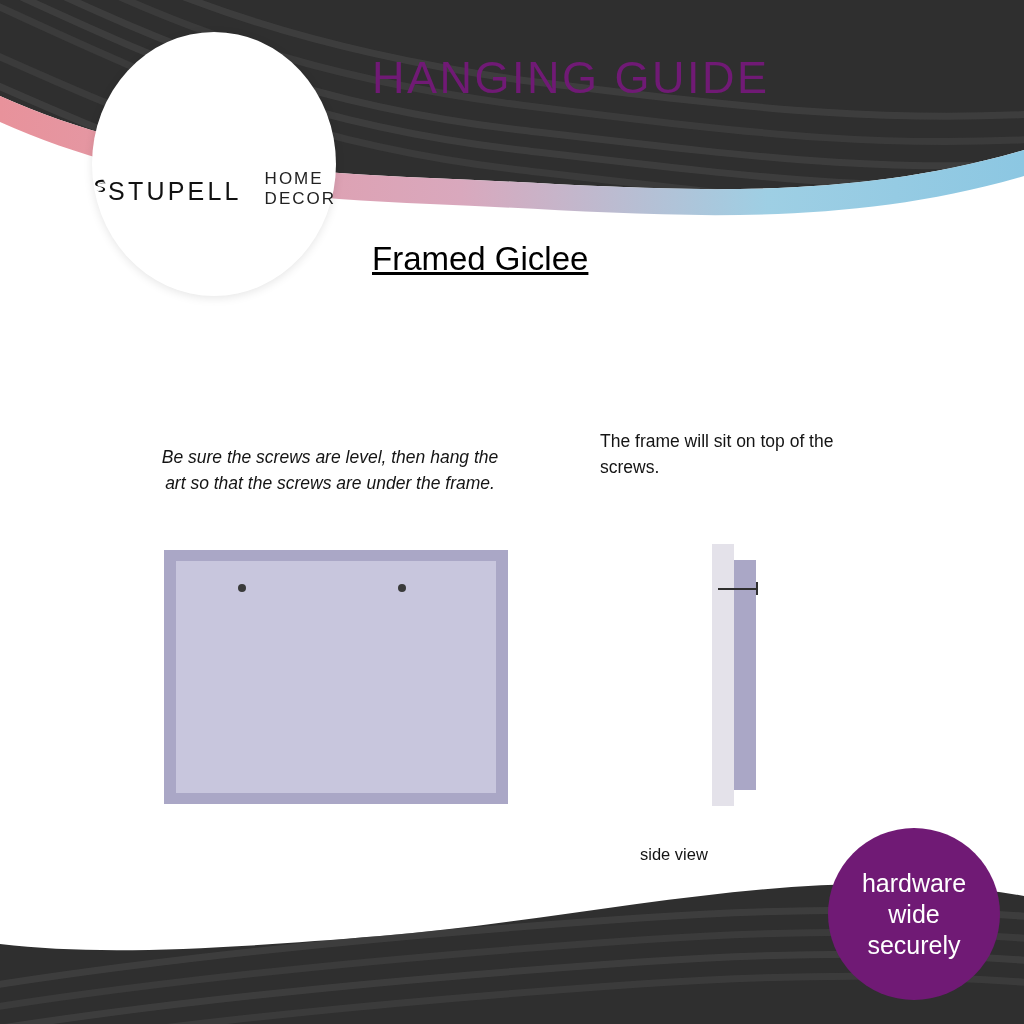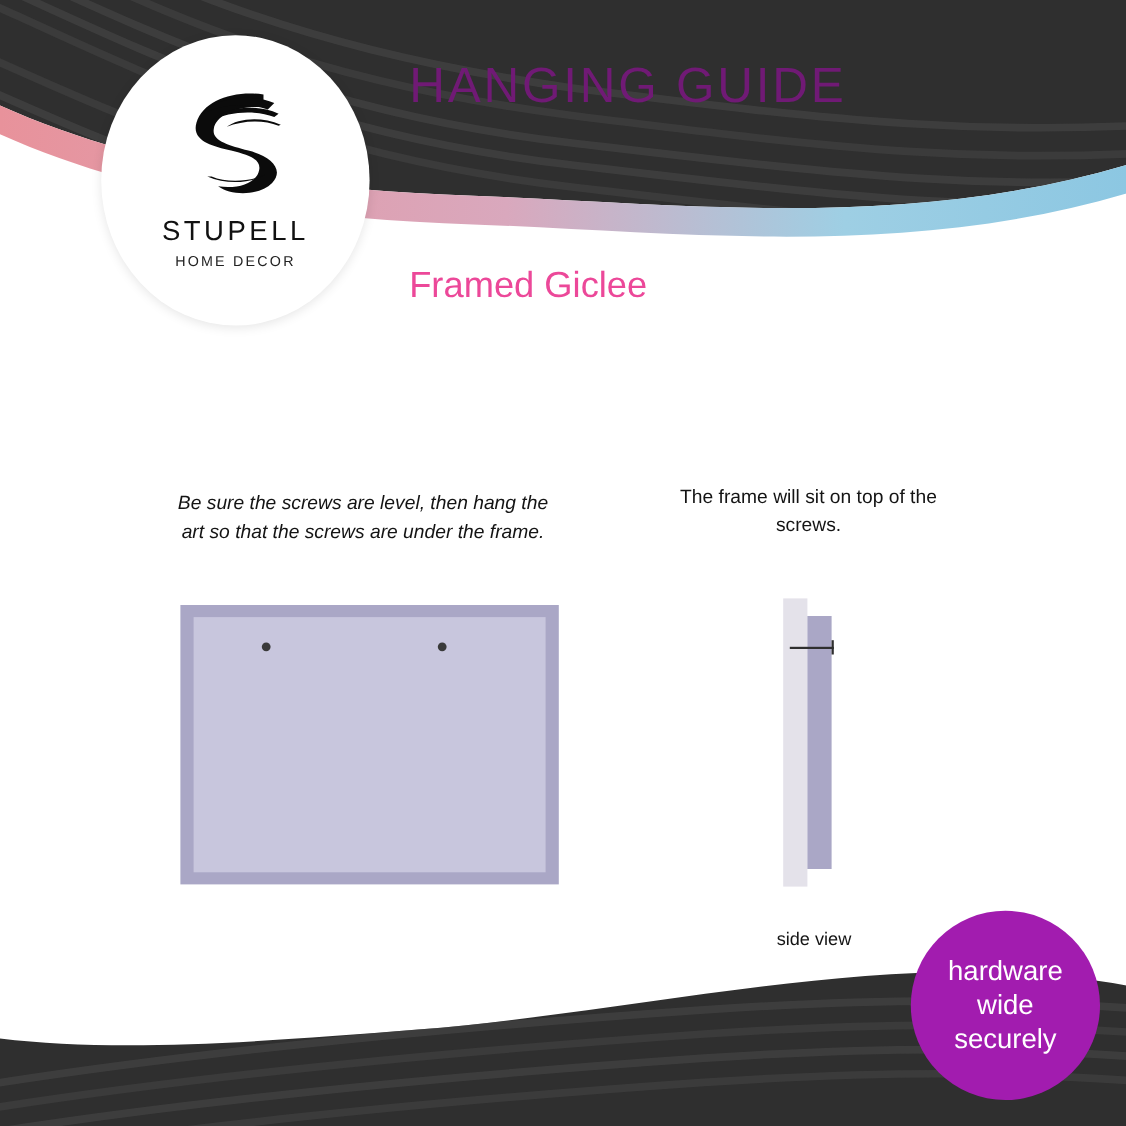--- a/index.html
+++ b/index.html
@@ -35,64 +35,66 @@
   .logo-badge {
     position: absolute;
     left: 92px;
     top: 32px;
     width: 244px;
     height: 264px;
     background: #ffffff;
     border-radius: 50% 50% 50% 50% / 50% 50% 50% 50%;
     box-shadow: 0 2px 10px rgba(0,0,0,0.10);
     display: flex;
-    flex-direction: column;
+    flex-direction: row;
     align-items: center;
     justify-content: flex-start;
     padding-top: 44px;
     box-sizing: border-box;
   }
   .logo-mark {
     width: 118px;
     height: 110px;
     display: block;
   }
   .logo-name {
     font-size: 25px;
     letter-spacing: 3.2px;
     color: #111111;
     margin-top: 10px;
     font-weight: 400;
   }
   .logo-sub {
-    font-size: 13px;
+    font-size: 17px;
     letter-spacing: 2.0px;
     color: #222222;
     margin-top: 5px;
+    margin-left: 23px;
   }
 
   
   .header-title {
     position: absolute;
     left: 372px;
     top: 52px;
     font-size: 45px;
     letter-spacing: 2.5px;
     color: #701a75;
     font-weight: 400;
   }
 
   
   .product-type {
     position: absolute;
     left: 372px;
     top: 240px;
     font-size: 33px;
-    color: #ec4899;
+    color: #000000;
     font-weight: 400;
+    text-decoration: underline;
   }
 
   
   .main-instruction {
     position: absolute;
     left: 168px;
     top: 338px;
     font-size: 23.5px;
     color: #141414;
     letter-spacing: 0.2px;
@@ -103,23 +105,22 @@
     position: absolute;
     left: 160px;
     top: 444px;
     width: 340px;
     text-align: center;
     font-style: italic;
   }
   .col-right {
     position: absolute;
     left: 600px;
-    top: 438px;
+    top: 428px;
     width: 270px;
-    text-align: center;
   }
   .col-caption {
     font-size: 17.5px;
     line-height: 26px;
     color: #141414;
   }
 
   
   .front-view-wrap {
     position: absolute;
@@ -201,34 +202,34 @@
     top: 38px;
     width: 2px;
     height: 13px;
     background: #2f2f2f;
   }
   .side-label {
     position: absolute;
     left: 640px;
     top: 845px;
     width: 200px;
-    text-align: center;
+    text-align: left;
     font-size: 16.5px;
     color: #141414;
   }
 
   
   .hw-badge {
     position: absolute;
     right: 24px;
     bottom: 24px;
     width: 172px;
     height: 172px;
     border-radius: 50%;
-    background: #a21caf;
+    background: #701a75;
     display: flex;
     flex-direction: column;
     align-items: center;
     justify-content: center;
     color: #ffffff;
     font-size: 25px;
     line-height: 31px;
     text-align: center;
   }
 </style>

